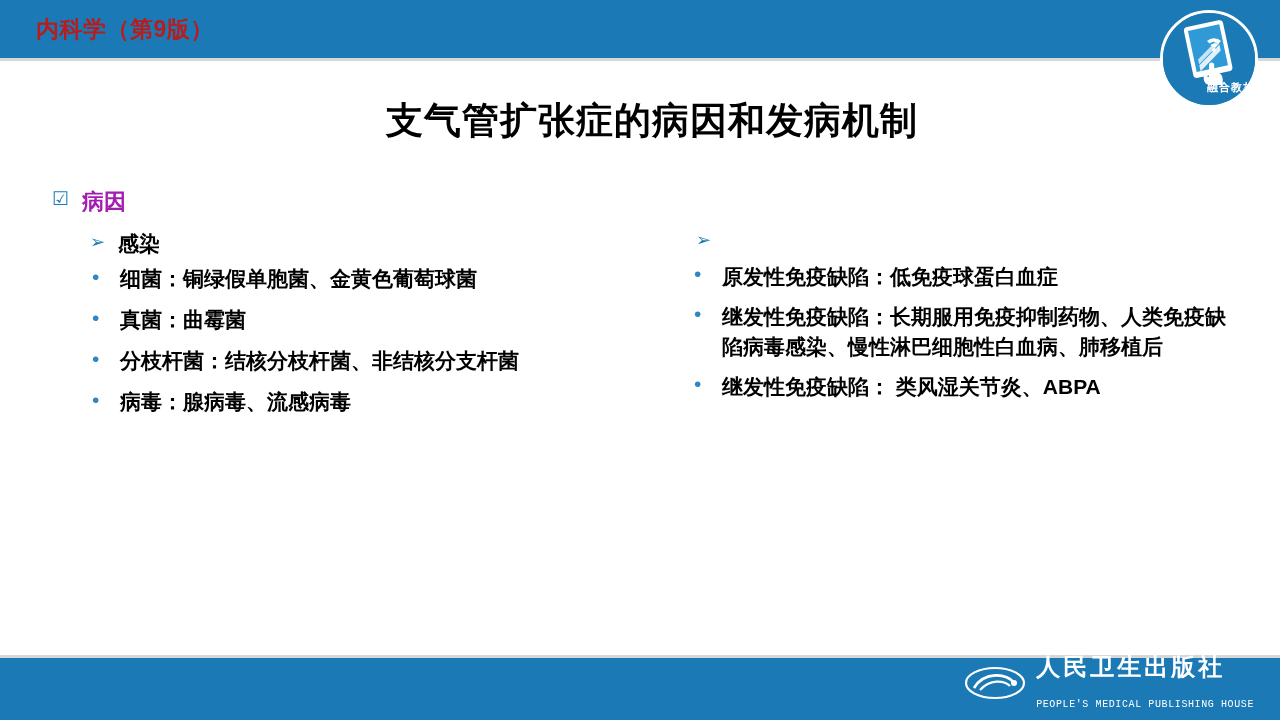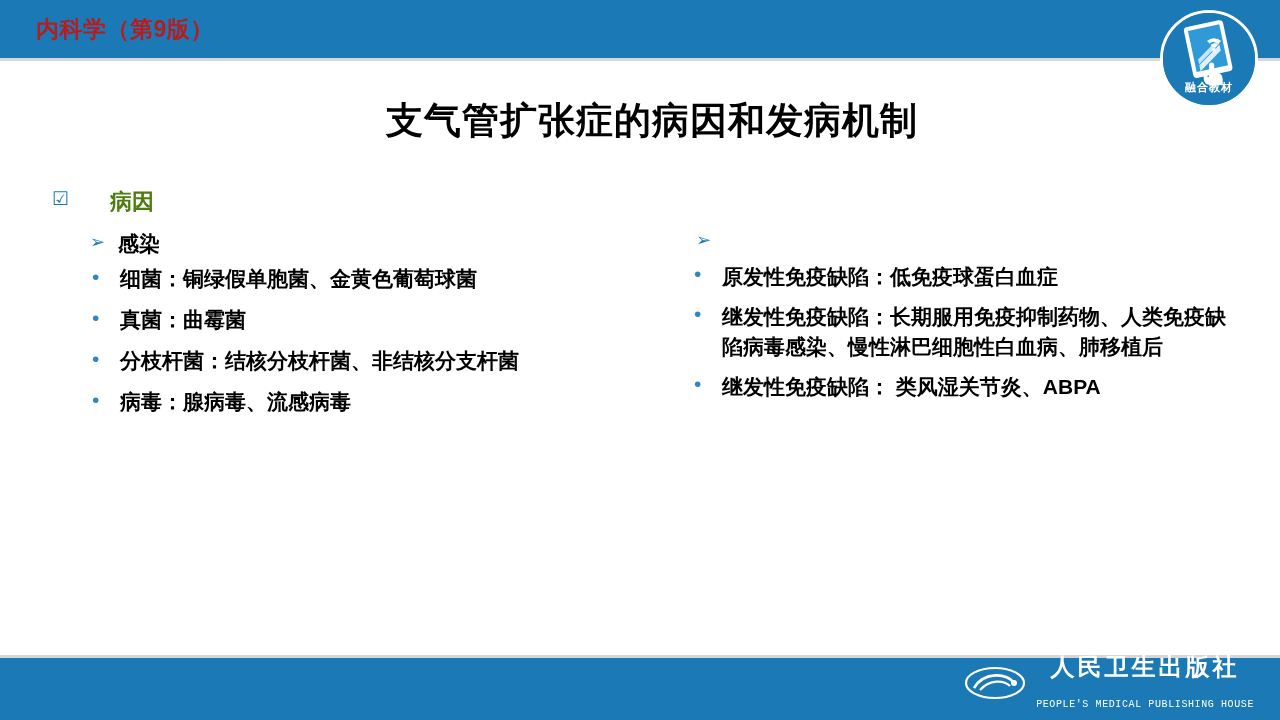--- a/index.html
+++ b/index.html
@@ -62,21 +62,21 @@
   }
   .badge-inner {
     position: absolute;
     inset: 0;
   }
   .badge-text {
     position: absolute;
     bottom: 10px;
     left: 0;
     width: 92px;
-    text-align: center;
+    text-align: right;
     color: #ffffff;
     font-size: 11px;
     font-weight: bold;
     letter-spacing: 1px;
   }
 
   
   .slide-title {
     position: absolute;
     top: 96px;
@@ -111,23 +111,22 @@
   .lvl1 .marker {
     width: 30px;
     flex: 0 0 30px;
     color: #1b7ab5;
     font-size: 19px;
     line-height: 1.2;
   }
   .lvl1 .txt {
     font-size: 22px;
     font-weight: bold;
-    color: #4d7c0f;
+    color: #a21caf;
     line-height: 1.25;
-    margin-left: 28px;
   }
 
   .lvl2 {
     display: flex;
     align-items: flex-start;
     margin-left: 38px;
     margin-bottom: 8px;
   }
   .lvl2 .marker {
     width: 28px;
@@ -214,21 +213,21 @@
     color: #ffffff;
     font-size: 10px;
     letter-spacing: 0.6px;
     text-align: right;
     margin-top: 20px;
     font-family: Liberation Mono, monospace;
   }
   .footer-text-wrap {
     display: flex;
     flex-direction: column;
-    align-items: center;
+    align-items: flex-start;
   }
 </style>
 </head>
 <body>
 
 <div class="slide">
 
   <div class="header-bar"></div>
   <div class="header-title">内科学（第9版）</div>
   <div class="header-rule"></div>

